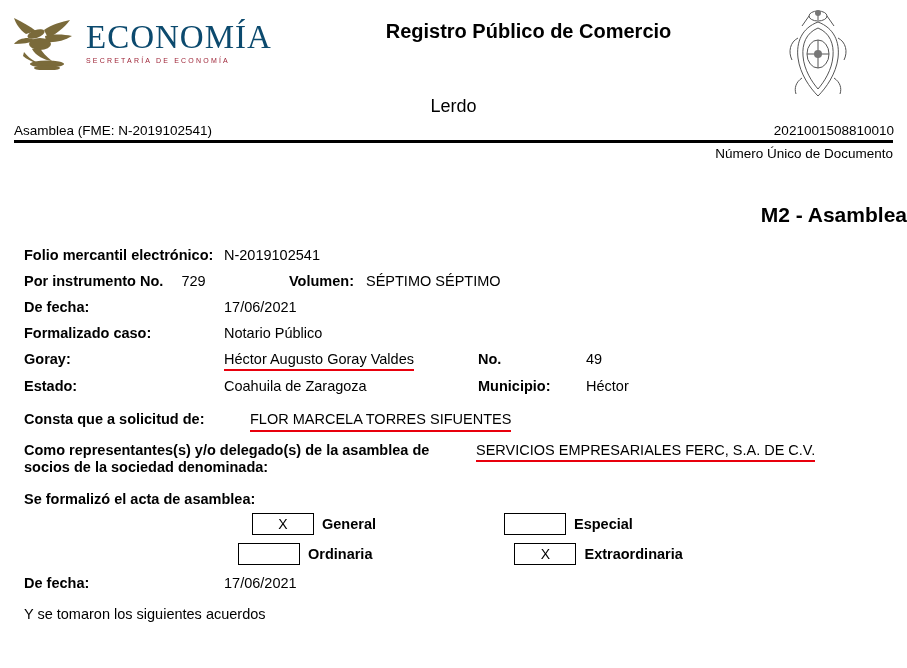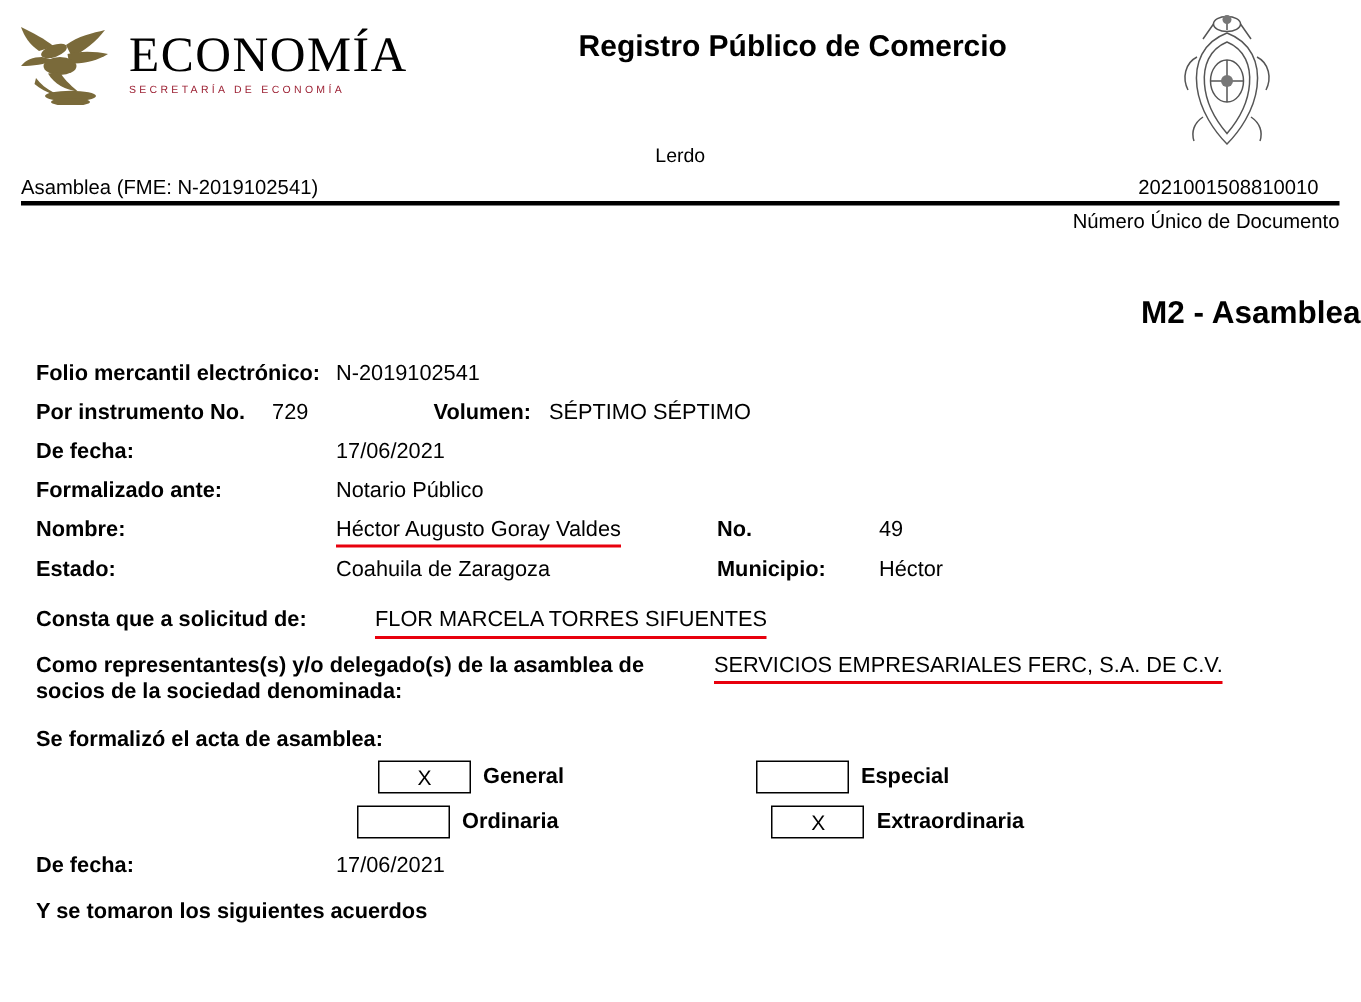--- a/index.html
+++ b/index.html
@@ -43,21 +43,21 @@
   }
   .wordmark {
     display: flex;
     flex-direction: column;
     justify-content: center;
   }
   .wordmark-main {
     font-family: "Liberation Serif", serif;
     font-size: 33px;
     letter-spacing: 1px;
-    color: #000000;
+    color: #0c4a6e;
     font-weight: 400;
     line-height: 1.05;
   }
   .wordmark-sub {
     font-family: "Liberation Sans", sans-serif;
     font-size: 7px;
     letter-spacing: 2.2px;
     color: #9d2235;
     margin-top: 3px;
   }
@@ -77,30 +77,30 @@
     justify-content: center;
     align-items: flex-start;
   }
   .crest {
     width: 92px;
     height: 92px;
   }
 
   .office-line {
     text-align: center;
-    font-size: 13px;
+    font-size: 18px;
     margin-top: 4px;
     margin-bottom: 6px;
   }
 
   .id-row {
     display: flex;
     justify-content: space-between;
     align-items: flex-end;
-    padding: 0 28px 2px 14px;
+    padding: 0 13px 2px 14px;
     font-size: 13.5px;
   }
   .rule {
     border-bottom: 3px solid #000;
     margin: 0 14px;
   }
   .uid-caption {
     text-align: right;
     font-size: 13.5px;
     padding: 3px 14px 0 14px;
@@ -184,21 +184,21 @@
     font-weight: bold;
     font-size: 14.5px;
     margin-left: 8px;
   }
   .sub-note {
     font-weight: bold;
     font-size: 14.5px;
     margin: 2px 0 8px 10px;
   }
   .bottom-line {
-    font-weight: bold;
+    font-weight: normal;
     font-size: 14.5px;
     margin-top: 12px;
   }
 </style>
 </head>
 <body>
 
 <div class="page">
 
   <div class="header">
@@ -274,26 +274,26 @@
       <div class="col-b-lbl">Volumen:</div>
       <div class="val col-b-val">SÉPTIMO SÉPTIMO</div>
     </div>
 
     <div class="row">
       <div class="lbl col-a-lbl">De fecha:</div>
       <div class="val col-a-val">17/06/2021</div>
     </div>
 
     <div class="row">
-      <div class="lbl col-a-lbl">Formalizado ante:</div>
+      <div class="lbl col-a-lbl">Formalizado caso:</div>
       <div class="val col-a-val">Notario Público</div>
     </div>
 
     <div class="row">
-      <div class="lbl col-a-lbl">Nombre:</div>
+      <div class="lbl col-a-lbl">Goray:</div>
       <div class="col-a-val">
         <span class="val underline-red">Héctor Augusto Goray Valdes</span>
       </div>
       <div style="width:22px;"></div>
       <div class="lbl" style="width:108px;">No.</div>
       <div class="val">49</div>
     </div>
 
     <div class="row">
       <div class="lbl col-a-lbl">Estado:</div>

